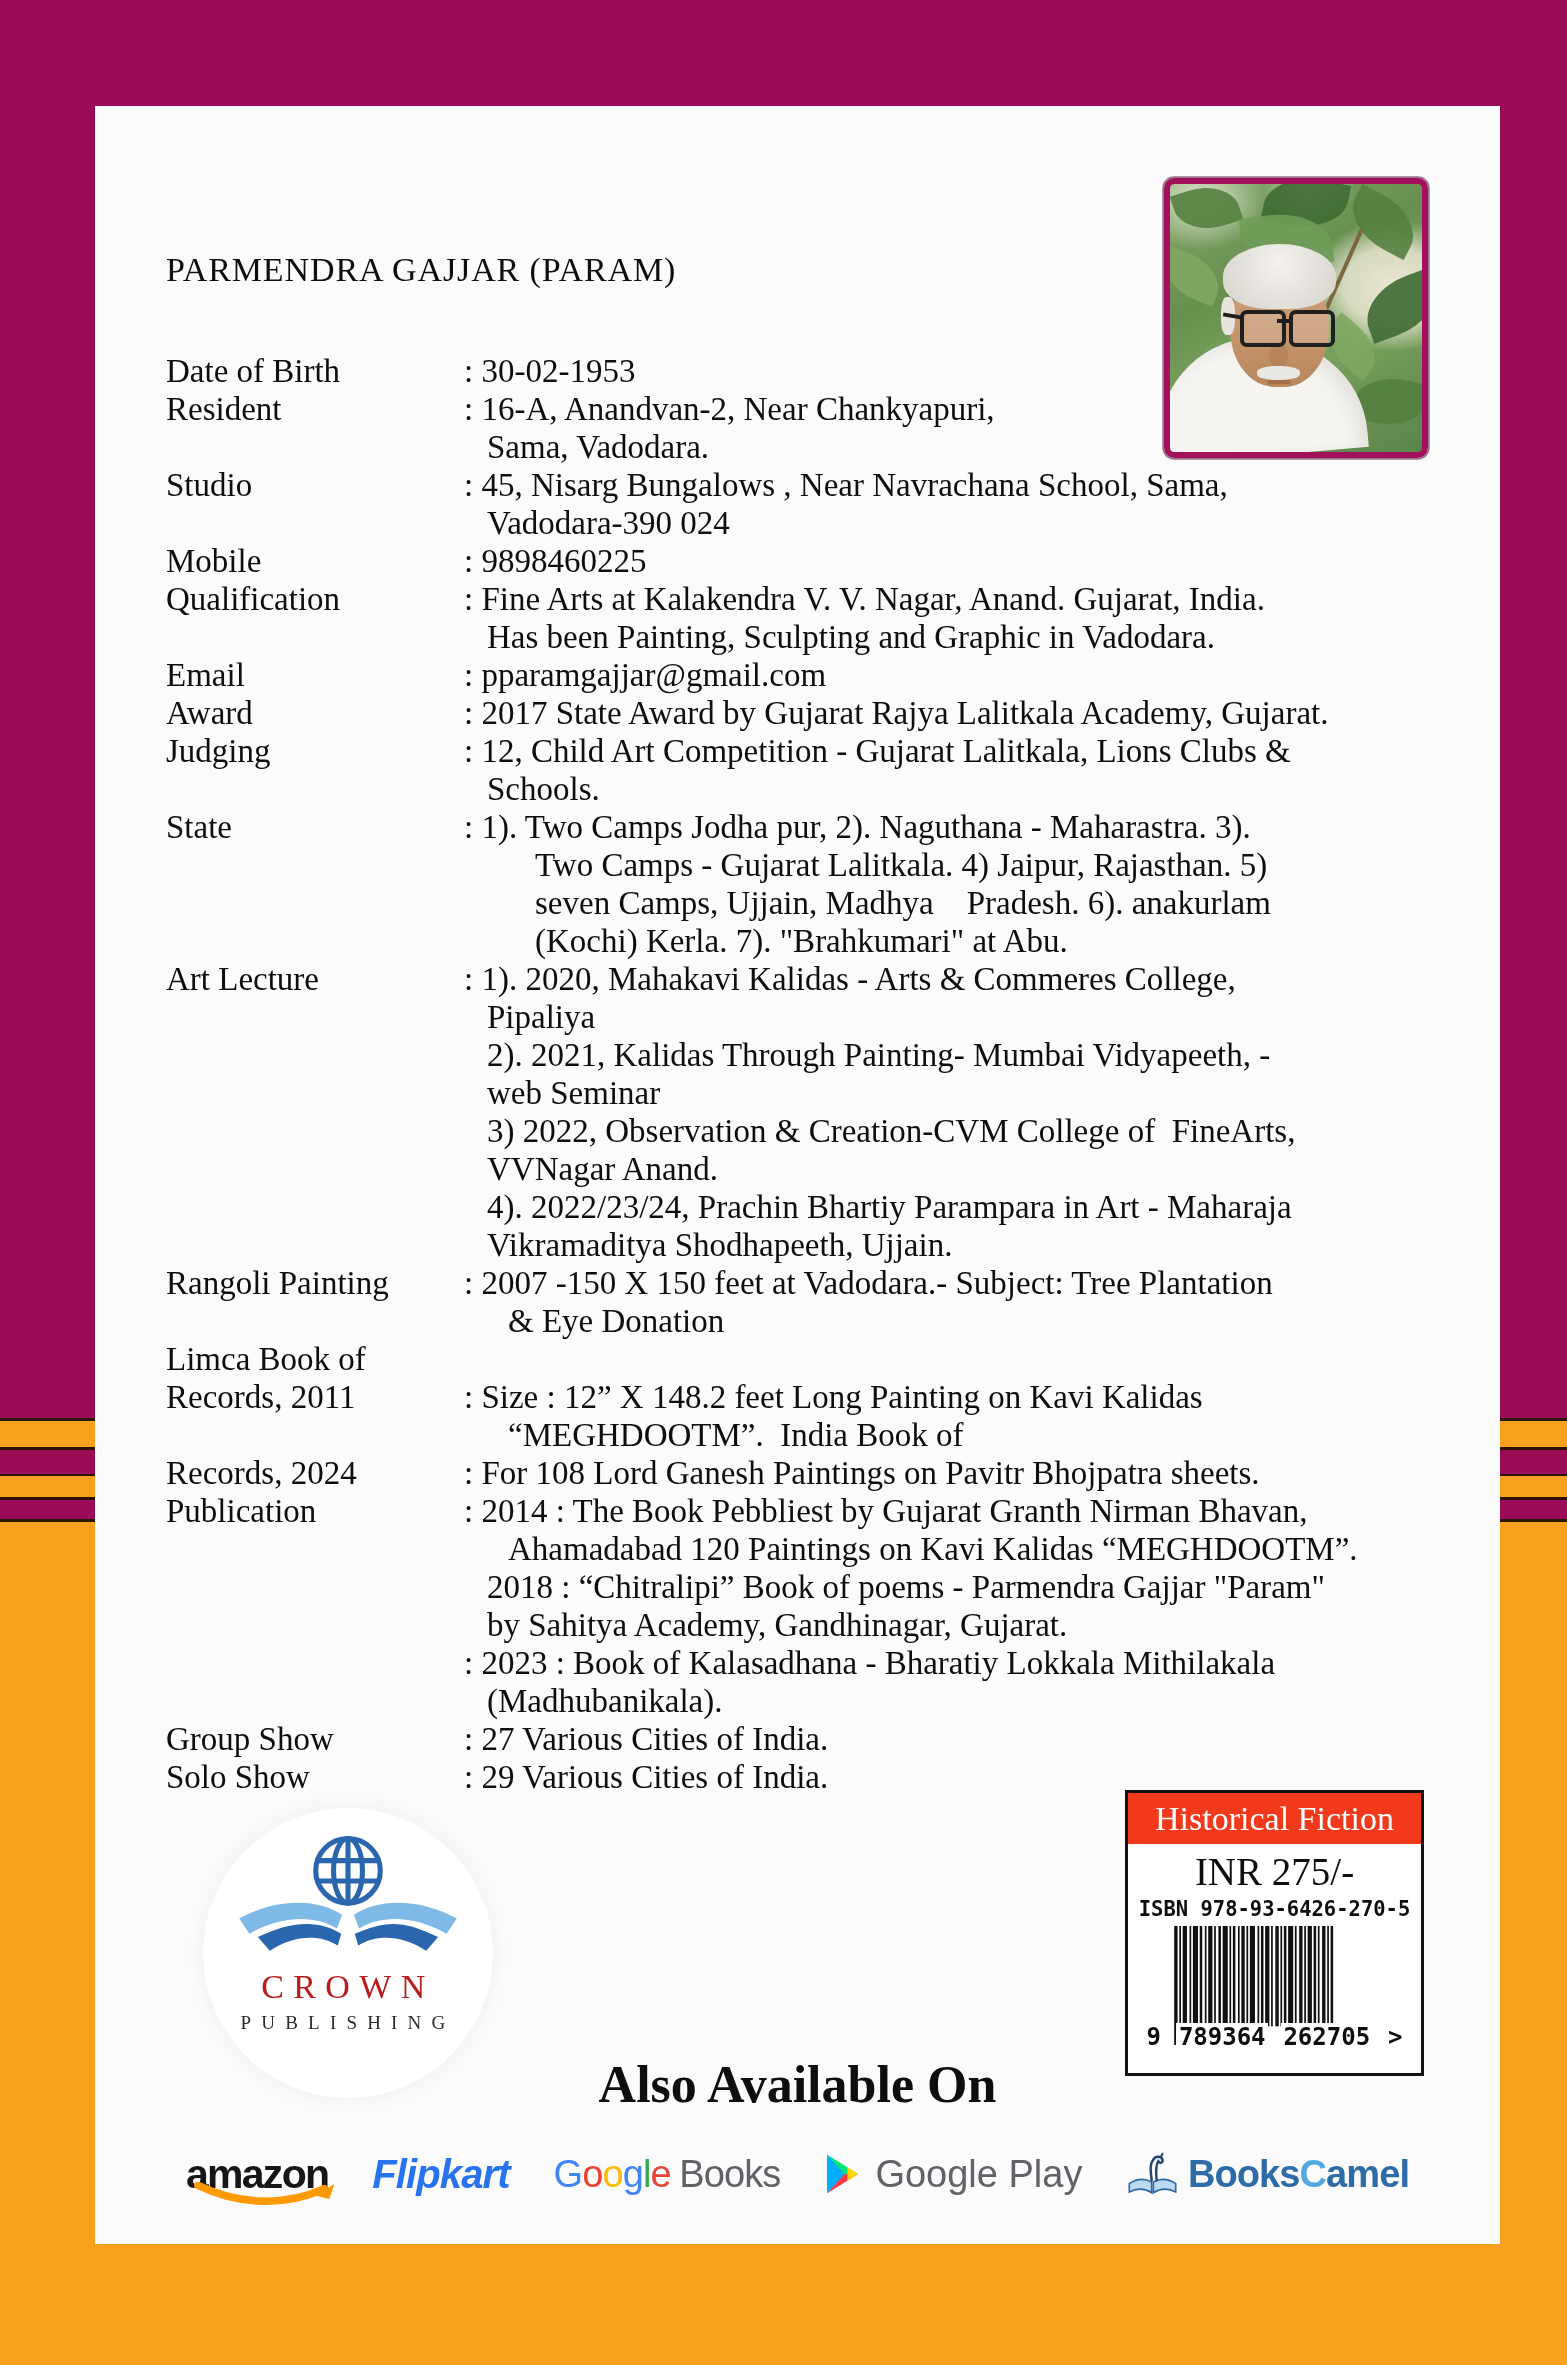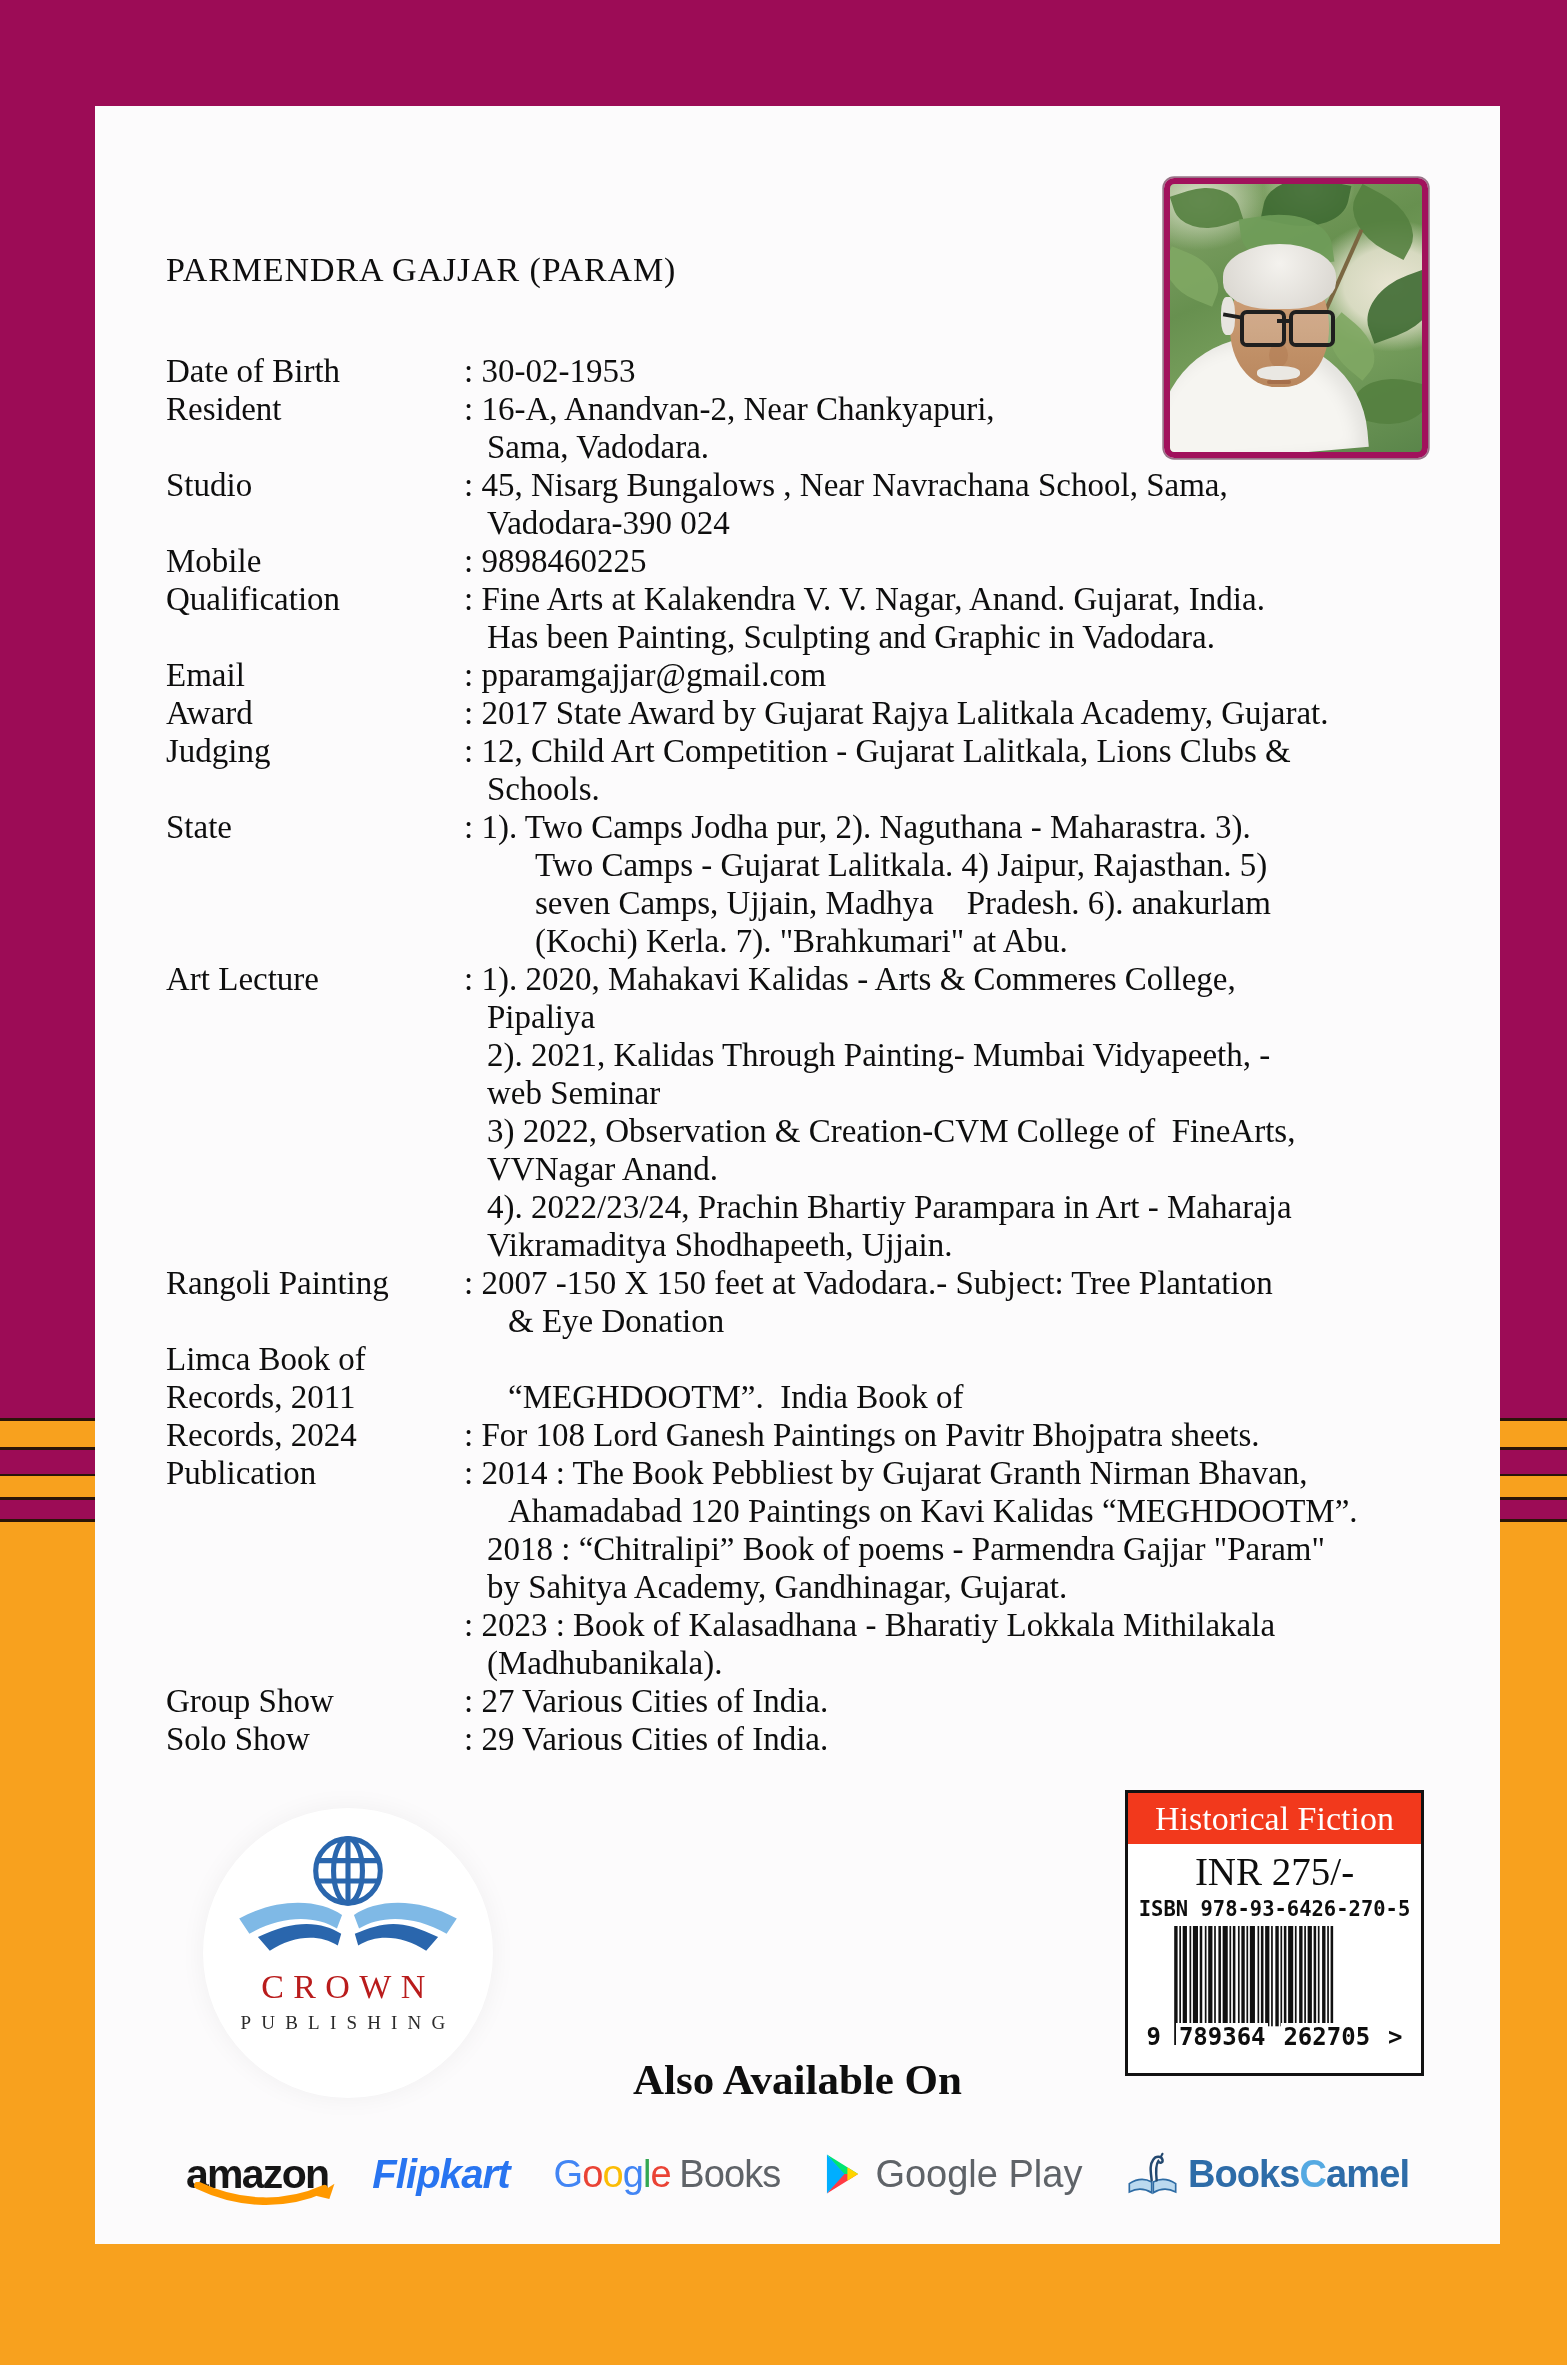--- a/index.html
+++ b/index.html
@@ -62,21 +62,21 @@
   
   .badge{position:absolute;left:1030px;top:1684px;width:293px;height:280px;background:#ffffff;border:3.4px solid #121212;}
   .genre{height:51px;line-height:51px;background:#F2391C;color:#ffffff;text-align:center;font-size:34px;}
   .price{height:53px;line-height:56px;text-align:center;font-size:39px;}
   .isbn{height:27px;text-align:center;font-family:"DejaVu Sans Mono",monospace;font-weight:bold;font-size:20.5px;letter-spacing:0;}
   .bars{display:block;margin:1.7px auto 0;}
   .digits{display:flex;justify-content:space-between;width:261px;margin:-22px auto 0;position:relative;
           font-family:"DejaVu Sans Mono",monospace;font-weight:bold;font-size:24px;}
   .digits span{background:#ffffff;padding:0 2.6px;}
   
-  .also{position:absolute;left:0;top:1949px;width:1405px;text-align:center;font-size:43px;font-weight:bold;}
+  .also{position:absolute;left:0;top:1949px;width:1405px;text-align:center;font-size:52px;font-weight:bold;}
   .stores{position:absolute;left:0;top:2017px;width:1405px;height:102px;display:flex;align-items:center;
           justify-content:center;gap:44px;font-family:"Liberation Sans",sans-serif;}
   .store{display:flex;align-items:center;}
   .amz{position:relative;display:inline-block;}
   .amz .t{font-size:41px;font-weight:bold;letter-spacing:-1.7px;color:#161616;}
   .amz svg{position:absolute;left:5.1px;bottom:-10.2px;}
   .fk{font-size:40px;font-weight:bold;font-style:italic;color:#2874F0;letter-spacing:-0.9px;}
   .gb{font-size:38px;letter-spacing:-0.9px;}
   .gb .books{color:#5F6368;margin-left:8.5px;}
   .gp{gap:12px;}
@@ -210,20 +210,21 @@
             <div class="fline" style="padding-left: 44px;">&amp; Eye Donation</div>
           </div>
         </div>
         <div class="frow">
           <div class="flabel">Limca Book of</div>
           <div class="fvals">&nbsp;</div>
         </div>
         <div class="frow">
           <div class="flabel">Records, 2011</div>
           <div class="fvals">
+            <div class="fline" style="padding-left: 0px;">: Size : 12” X 148.2 feet Long Painting on Kavi Kalidas</div>
             <div class="fline" style="padding-left: 44px;">“MEGHDOOTM”.  India Book of</div>
           </div>
         </div>
         <div class="frow">
           <div class="flabel">Records, 2024</div>
           <div class="fvals">
             <div class="fline" style="padding-left: 0px;">: For 108 Lord Ganesh Paintings on Pavitr Bhojpatra sheets.</div>
           </div>
         </div>
         <div class="frow">

